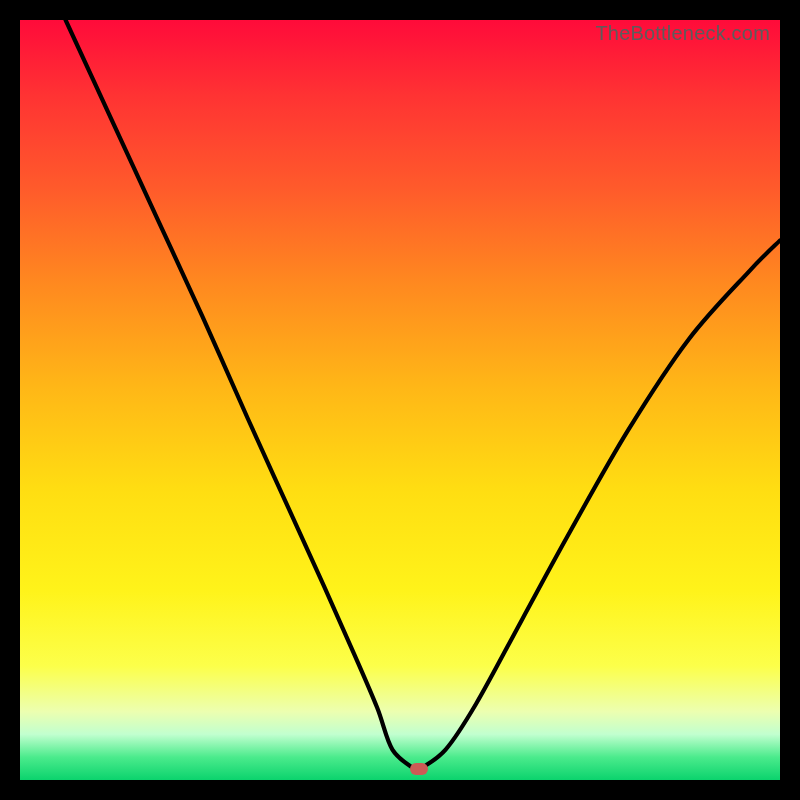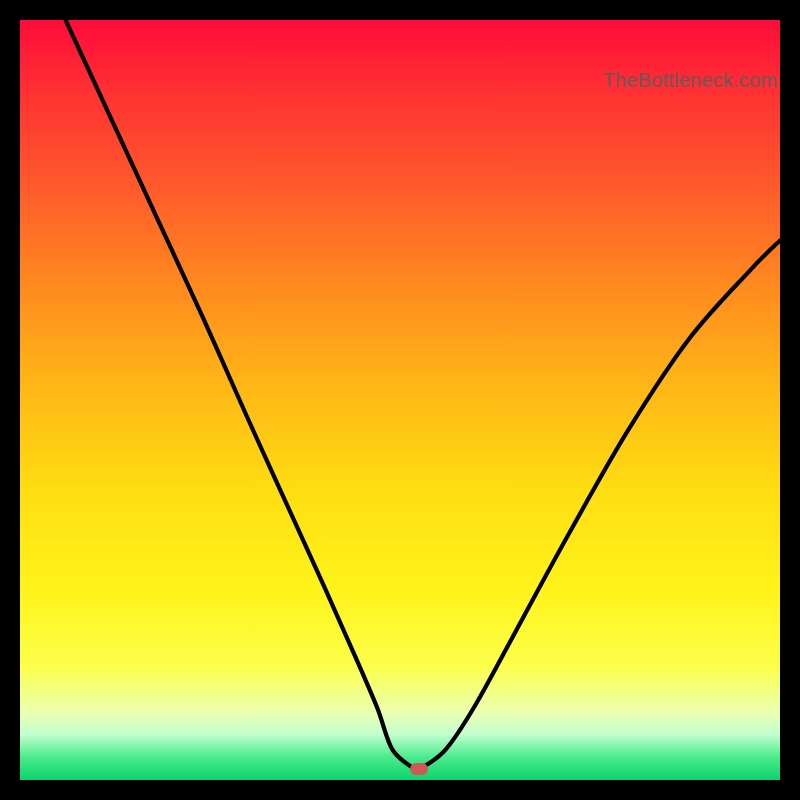--- a/index.html
+++ b/index.html
@@ -33,27 +33,26 @@
       #fff31a 75%,
       #fcff4a 85%,
       #ecffb0 91%,
       #c1ffcf 94%,
       #4beb8c 97%,
       #0bd36d 100%);
   }
   .watermark {
     position: absolute;
     top: 2px;
-    right: 2px;
+    right: 10px;
     color: #5c5c5c;
     font-size: 20px;
     font-weight: 500;
     letter-spacing: 0.2px;
     user-select: none;
-    margin-top: 47px;
   }
   svg.curve {
     position: absolute;
     left: 0;
     top: 0;
     width: 760px;
     height: 760px;
   }
   .marker {
     position: absolute;

